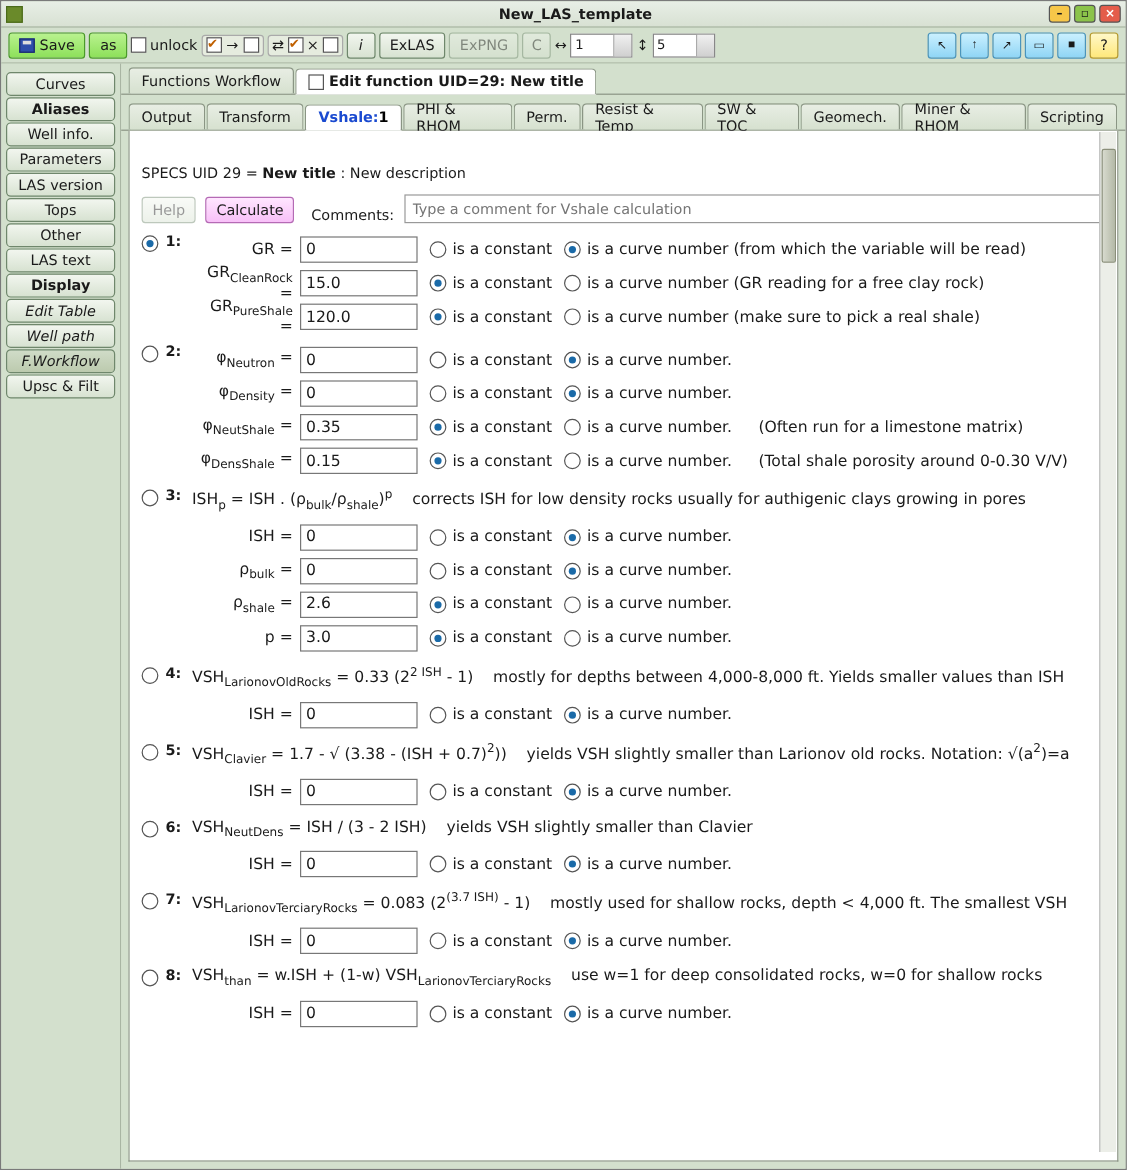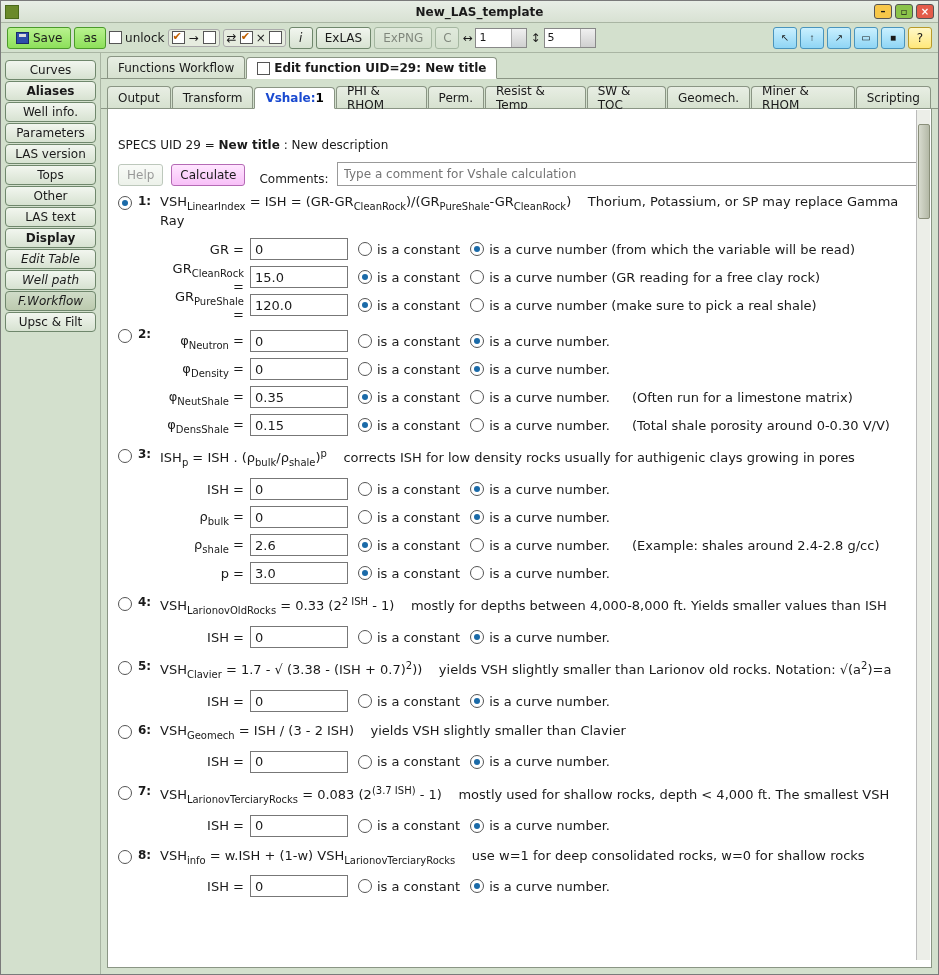--- a/index.html
+++ b/index.html
@@ -170,21 +170,20 @@
         <div class="tbtn dis">Help</div>
         <div class="tbtn pink">Calculate</div>
         <span style="margin-left:6px">Comments:</span>
         <input class="cmtinput" placeholder="Type a comment for Vshale calculation" style="">
       </div>
       <div id="methods">
           <div class="method">
             <span class="rad sel on"></span>
     <span class="num">1:</span>
     <div class="body">
-      <div class="formula">VSH<span class="sub">LinearIndex</span> = ISH = (GR-GR<span class="sub">CleanRock</span>)/(GR<span class="sub">PureShale</span>-GR<span class="sub">CleanRock</span>)&nbsp;&nbsp;&nbsp;&nbsp;Thorium, Potassium, or SP may replace Gamma Ray</div>
       <div class="param-row">
           <span class="plabel">GR =</span>
           <input class="pinput" value="0" style="">
           <span style="width:10px"></span>
           <span class="rad "></span>
           <span class="rlabel">is a constant</span>
           <span class="rad on"></span>
           <span class="rlabel">is a curve number (from which the variable will be read)</span>
 
         </div>
@@ -282,21 +281,20 @@
 
         </div>
               <div class="param-row">
           <span class="plabel">ρ<span class="sub">shale</span> =</span>
           <input class="pinput" value="2.6" style="">
           <span style="width:10px"></span>
           <span class="rad on"></span>
           <span class="rlabel">is a constant</span>
           <span class="rad "></span>
           <span class="rlabel">is a curve number.</span>
-          <span class="hint">(Example: shales around 2.4-2.8 g/cc)</span>
         </div>
               <div class="param-row">
           <span class="plabel">p =</span>
           <input class="pinput" value="3.0" style="">
           <span style="width:10px"></span>
           <span class="rad on"></span>
           <span class="rlabel">is a constant</span>
           <span class="rad "></span>
           <span class="rlabel">is a curve number.</span>
 
@@ -334,21 +332,21 @@
           <span class="rad on"></span>
           <span class="rlabel">is a curve number.</span>
 
         </div>
     </div>
           </div>
           <div class="method">
             <span class="rad sel "></span>
     <span class="num">6:</span>
     <div class="body">
-      <div class="formula">VSH<span class="sub">Geomech</span> = ISH / (3 - 2 ISH)&nbsp;&nbsp;&nbsp;&nbsp;yields VSH slightly smaller than Clavier</div>
+      <div class="formula">VSH<span class="sub">NeutDens</span> = ISH / (3 - 2 ISH)&nbsp;&nbsp;&nbsp;&nbsp;yields VSH slightly smaller than Clavier</div>
       <div class="param-row">
           <span class="plabel">ISH =</span>
           <input class="pinput" value="0" style="">
           <span style="width:10px"></span>
           <span class="rad "></span>
           <span class="rlabel">is a constant</span>
           <span class="rad on"></span>
           <span class="rlabel">is a curve number.</span>
 
         </div>
@@ -368,21 +366,21 @@
           <span class="rad on"></span>
           <span class="rlabel">is a curve number.</span>
 
         </div>
     </div>
           </div>
           <div class="method">
             <span class="rad sel "></span>
     <span class="num">8:</span>
     <div class="body">
-      <div class="formula">VSH<span class="sub">info</span> = w.ISH + (1-w) VSH<span class="sub">LarionovTerciaryRocks</span>&nbsp;&nbsp;&nbsp;&nbsp;use w=1 for deep consolidated rocks, w=0 for shallow rocks</div>
+      <div class="formula">VSH<span class="sub">than</span> = w.ISH + (1-w) VSH<span class="sub">LarionovTerciaryRocks</span>&nbsp;&nbsp;&nbsp;&nbsp;use w=1 for deep consolidated rocks, w=0 for shallow rocks</div>
       <div class="param-row">
           <span class="plabel">ISH =</span>
           <input class="pinput" value="0" style="">
           <span style="width:10px"></span>
           <span class="rad "></span>
           <span class="rlabel">is a constant</span>
           <span class="rad on"></span>
           <span class="rlabel">is a curve number.</span>
 
         </div>

